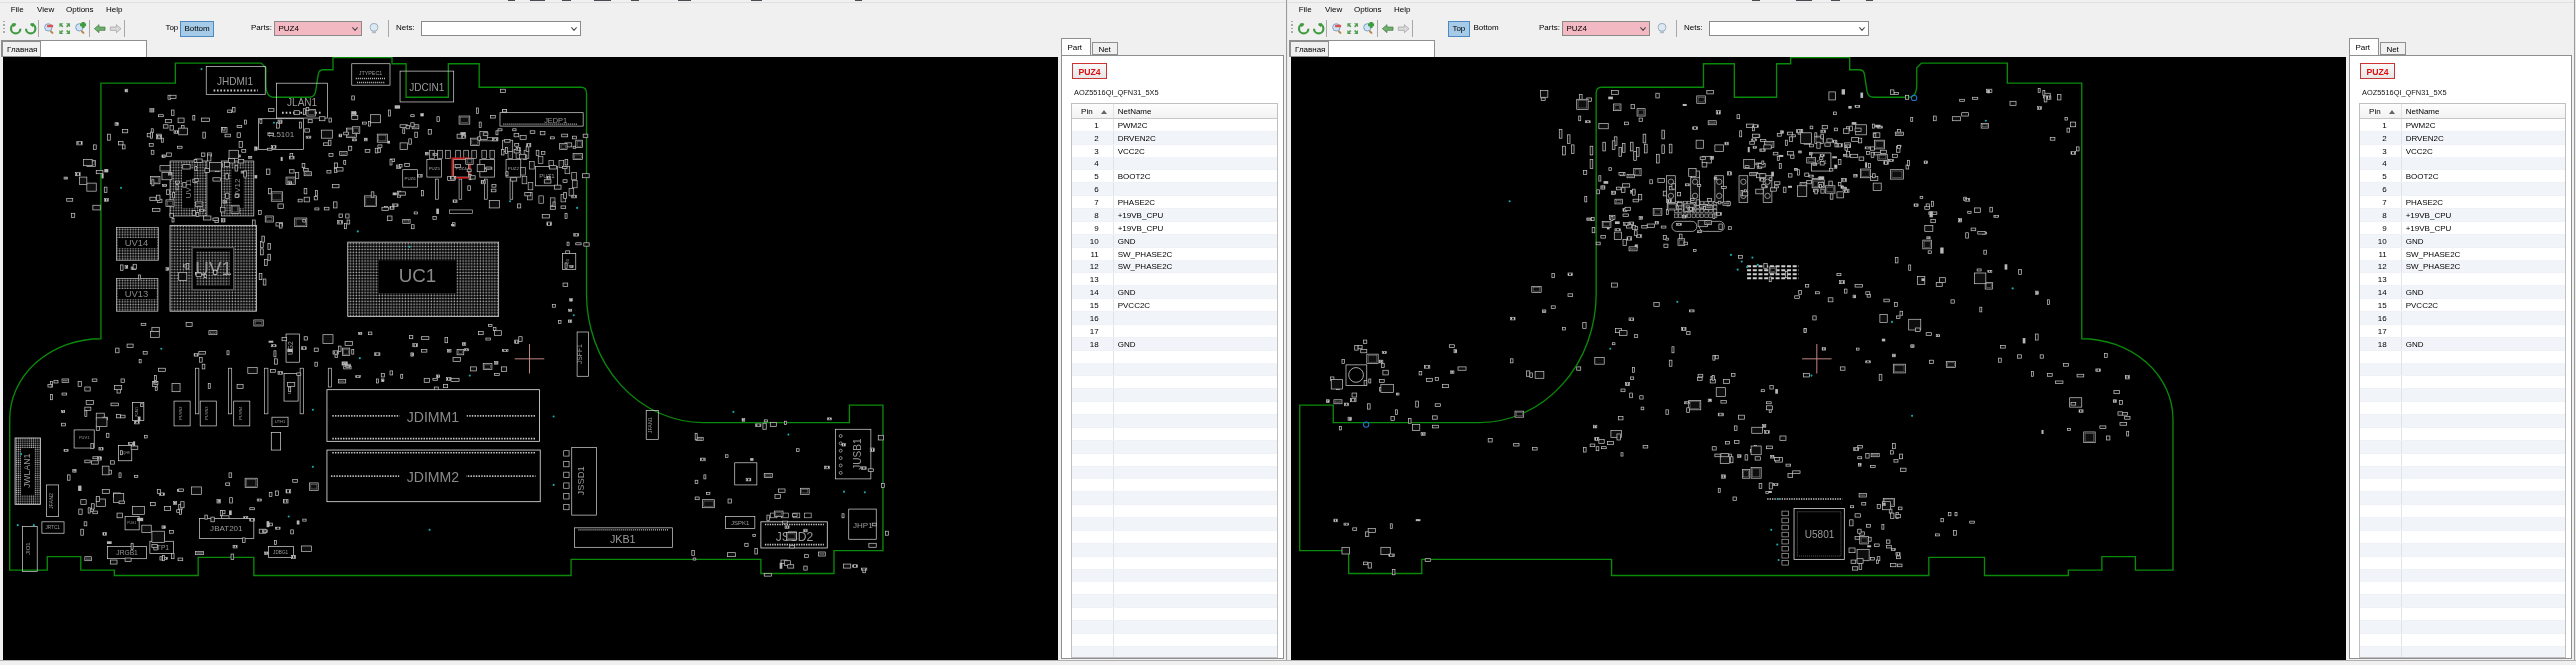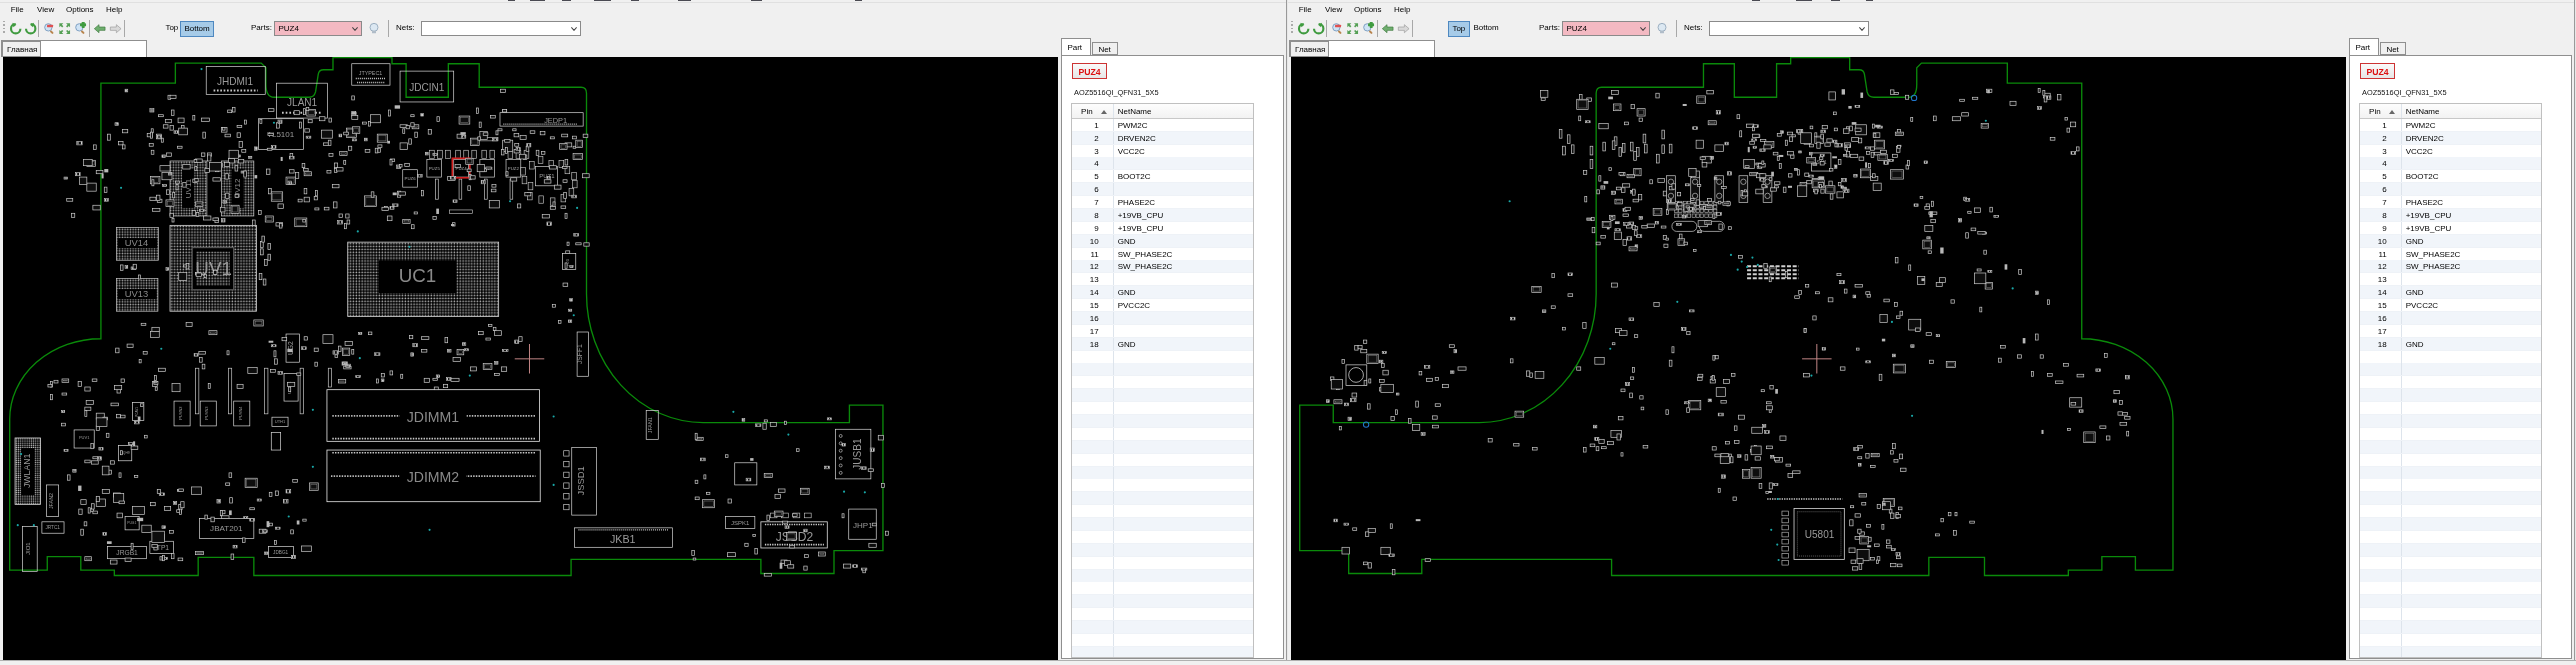--- a/index.html
+++ b/index.html
@@ -20,21 +20,21 @@
 .tabstrip{position:absolute;top:38px;left:0;width:100%;height:19.5px;background:#f0f0f0;}
 .whitetab{position:absolute;left:1.3px;top:2px;width:146px;height:17.4px;background:#fff;border:0.7px solid #8f8f8f;border-bottom:none;}
 .graytab{position:absolute;left:2px;top:3.4px;width:39px;height:16px;background:#f0f0f0;border:0.7px solid #8f8f8f;font-size:8px;padding:2.7px 0 0 4px;color:#000;}
 .canvas{position:absolute;top:57px;width:1055px;height:603px;background:#000;}
 .panel{position:absolute;top:38px;left:1061px;width:223px;height:623px;}
 .ptab{position:absolute;top:4px;height:13.4px;background:#f0f0f0;border:0.7px solid #8f8f8f;font-size:8px;padding:2px 0 0 5.4px;color:#000;}
 .ptab.sel{top:0;height:17.4px;background:#fff;border-bottom:none;padding-top:4px;z-index:3;}
 .pbody{position:absolute;top:17.4px;left:0;width:223px;height:604px;background:#fff;border:0.7px solid #8f8f8f;}
 .puz4{position:absolute;left:10px;top:6.7px;width:35px;height:16px;background:linear-gradient(#fafafa,#e6e6e6);border:0.7px solid #cc3333;color:#dd1111;font-weight:bold;font-size:8.7px;text-align:center;padding-top:2.7px;}
 .pname{position:absolute;left:12px;top:32px;font-size:7.4px;color:#111;}
-.ptable{position:absolute;left:8.7px;top:47px;width:183px;height:555px;border:0.7px solid #c0c0c0;overflow:hidden;}
+.ptable{position:absolute;left:8.7px;top:47px;width:207px;height:555px;border:0.7px solid #c0c0c0;overflow:hidden;}
 .phead{position:absolute;top:0;left:0;width:100%;height:14.8px;background:linear-gradient(#fdfdfd,#f2f2f2);border-bottom:0.7px solid #c8c8c8;}
 .pin-h{position:absolute;left:9.4px;top:2.7px;font-size:8px;color:#000;}
 .net-h{position:absolute;left:46px;top:2.7px;font-size:8px;color:#000;}
 .tri{position:absolute;left:29px;top:5.4px;}
 .vline{position:absolute;left:41px;top:0;width:0.7px;height:100%;background:#dde4ec;}
 .prow{position:absolute;left:0;width:100%;height:13px;background:#fff;border-bottom:0.7px solid #eef2f7;}
 .prow.odd{background:#f1f5fa;}
 .pnum{position:absolute;left:0px;top:2px;width:27px;font-size:8px;color:#000;text-align:right;}
 .pnet{position:absolute;left:46px;top:2px;font-size:8px;color:#000;}
 .bottomstrip{position:absolute;top:660px;left:0;width:2576px;height:5.4px;background:#f0f0f0;border-top:0.7px solid #b0b0b0;}

